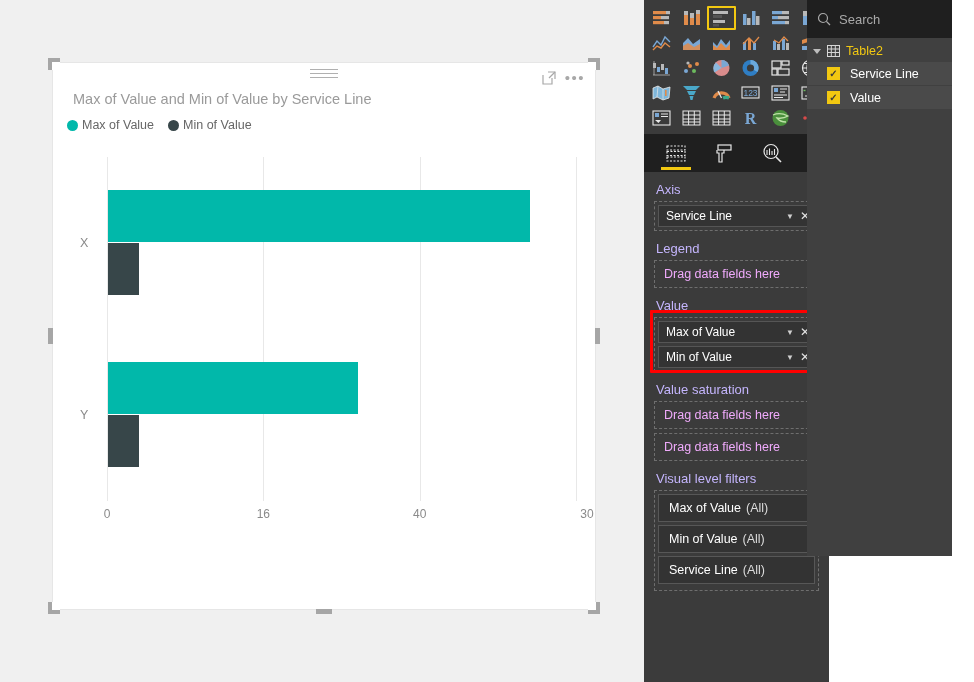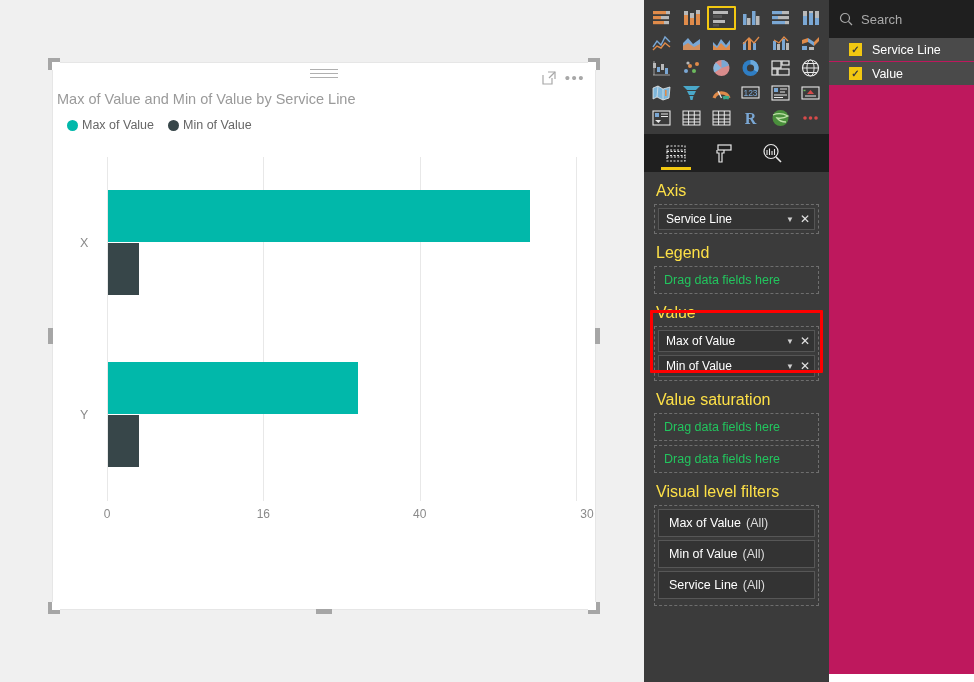--- a/index.html
+++ b/index.html
@@ -40,21 +40,21 @@
     position:absolute; left:50%; margin-left:-14px; top:6px;
     width:28px; height:10px;
   }
   #drag-grip span { display:block; height:1px; background:#b0b0b0; margin-bottom:3px; }
 
   #visual-menu { position:absolute; right:10px; top:8px; display:flex; align-items:center; gap:9px; }
   .vm-icon { color:#a8a8a8; display:flex; align-items:center; }
   #ellipsis-icon { letter-spacing:1.5px; font-size:15px; color:#a8a8a8; line-height:10px; }
 
   #visual-title {
-    position:absolute; left:4px; top:28px;
+    position:absolute; left:20px; top:28px;
     font-size:14.5px; color:#9a9a9a; white-space:nowrap;
   }
 
   #legend { position:absolute; left:14px; top:55px; display:flex; align-items:center; gap:14px; }
   .legend-item { display:flex; align-items:center; gap:4px; }
   .legend-dot { width:11px; height:11px; border-radius:50%; }
   .legend-label { font-size:12.5px; color:#666666; }
 
   
   #plot { position:absolute; left:27px; top:94px; right:9px; bottom:52px; }
@@ -92,54 +92,54 @@
   }
   .viz-tab {
     width:48px; height:38px; display:flex; align-items:center; justify-content:center;
     position:relative; color:#e8e8e8;
   }
   .viz-tab.active::after {
     content:""; position:absolute; left:9px; right:9px; bottom:2px; height:3px; background:#f2c811;
   }
 
   #wells { background:#3b3b3b; padding:4px 0 0 0; position:relative; }
-  .well-label { font-size:16px; color:#fde047; padding:6px 12px 4px 12px; }
+  .well-label { font-size:13px; color:#c4b5fd; padding:6px 12px 4px 12px; }
   .well-box { margin:0 10px 4px 10px; border:1px dashed #6e6e6e; padding:3px; }
   .field-pill {
     background:#333333; border:1px solid #555555;
     height:22px; display:flex; align-items:center;
     padding:0 4px 0 7px; font-size:12px; color:#ffffff; margin-bottom:3px;
   }
   .field-pill:last-child { margin-bottom:0; }
   .pill-name { flex:1; white-space:nowrap; overflow:hidden; }
   .pill-chev { color:#cfcfcf; font-size:8px; margin-right:6px; }
   .pill-x { color:#e3e3e3; font-size:12px; line-height:1; }
-  .drop-hint { font-size:12.5px; color:#22c55e; padding:3px 6px; }
+  .drop-hint { font-size:12.5px; color:#f0abfc; padding:3px 6px; }
   #value-well-highlight {
     position:absolute; border:3px solid #ff0000; border-radius:1px;
     pointer-events:none;
   }
 
   #filters-header {
     background:#1b1b1b; height:34px; display:flex; align-items:center;
     padding:0 12px; font-size:15px; font-weight:bold; color:#ffffff; letter-spacing:.3px;
     margin-top:6px;
   }
   #filters-body { background:#3b3b3b; }
   .filter-card {
     background:#333333; border:1px solid #575757;
     height:28px; display:flex; align-items:center; padding:0 10px;
     font-size:12.5px; color:#ffffff; margin-bottom:3px;
   }
   .filter-card .fc-all { color:#dcdcdc; margin-left:5px; }
 
   
   #fields-pane {
-    position:absolute; left:829px; top:0; width:145px; height:674px;
-    background:#be185d;
+    position:absolute; left:807px; top:0; width:145px; height:556px;
+    background:#404040;
   }
   #search-row {
     height:38px; background:#1f1f1f; display:flex; align-items:center;
     gap:8px; padding:0 10px;
   }
   #search-placeholder { font-size:13px; color:#a9a9a9; }
   .table-row {
     display:flex; align-items:center; gap:6px; padding:6px 8px 4px 6px;
     font-size:12.5px; color:#f2c811;
   }
@@ -551,20 +551,28 @@
 
 <div id="fields-pane">
   <div id="search-row">
     <svg width="14" height="14" viewBox="0 0 14 14">
       <circle cx="6" cy="6" r="4.5" fill="none" stroke="#a9a9a9" stroke-width="1.2"></circle>
       <path d="M9.4 9.4 L13 13" stroke="#a9a9a9" stroke-width="1.3"></path>
     </svg>
     <span id="search-placeholder">Search</span>
   </div>
 
+  <div class="table-row">
+    <span class="tri"></span>
+    <svg width="13" height="12" viewBox="0 0 13 12">
+      <rect x="0.5" y="0.5" width="12" height="11" fill="none" stroke="#d6d6d6" stroke-width="1"></rect>
+      <path d="M0.5 4 H12.5 M0.5 7.5 H12.5 M4.3 0.5 V11.5 M8.3 0.5 V11.5" stroke="#d6d6d6" stroke-width="1"></path>
+    </svg>
+    <span>Table2</span>
+  </div>
 
   <div id="field-list">
       <div class="field-row">
         <span class="chk">✓</span>
         <span>Service Line</span>
       </div>
       <div class="field-row">
         <span class="chk">✓</span>
         <span>Value</span>
       </div>

